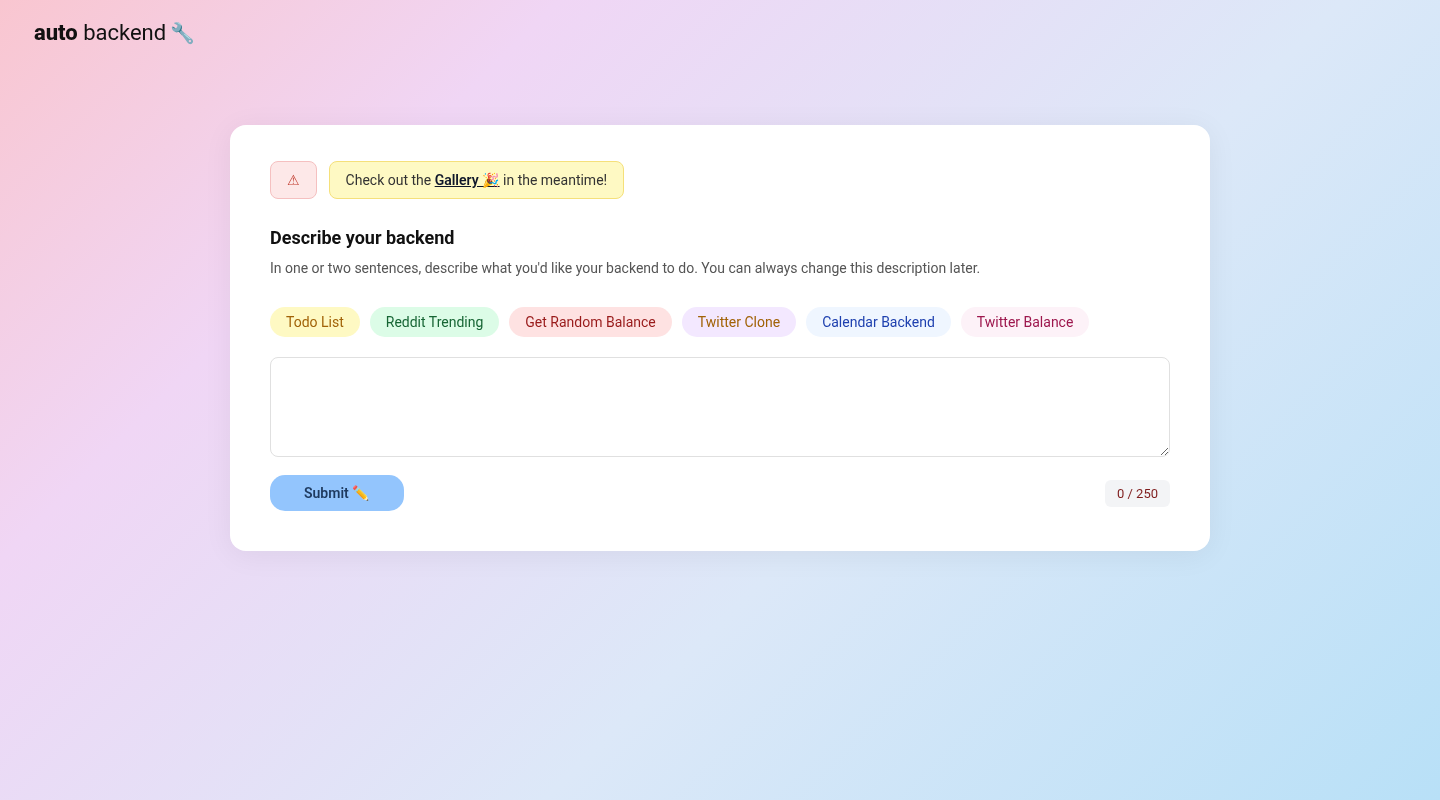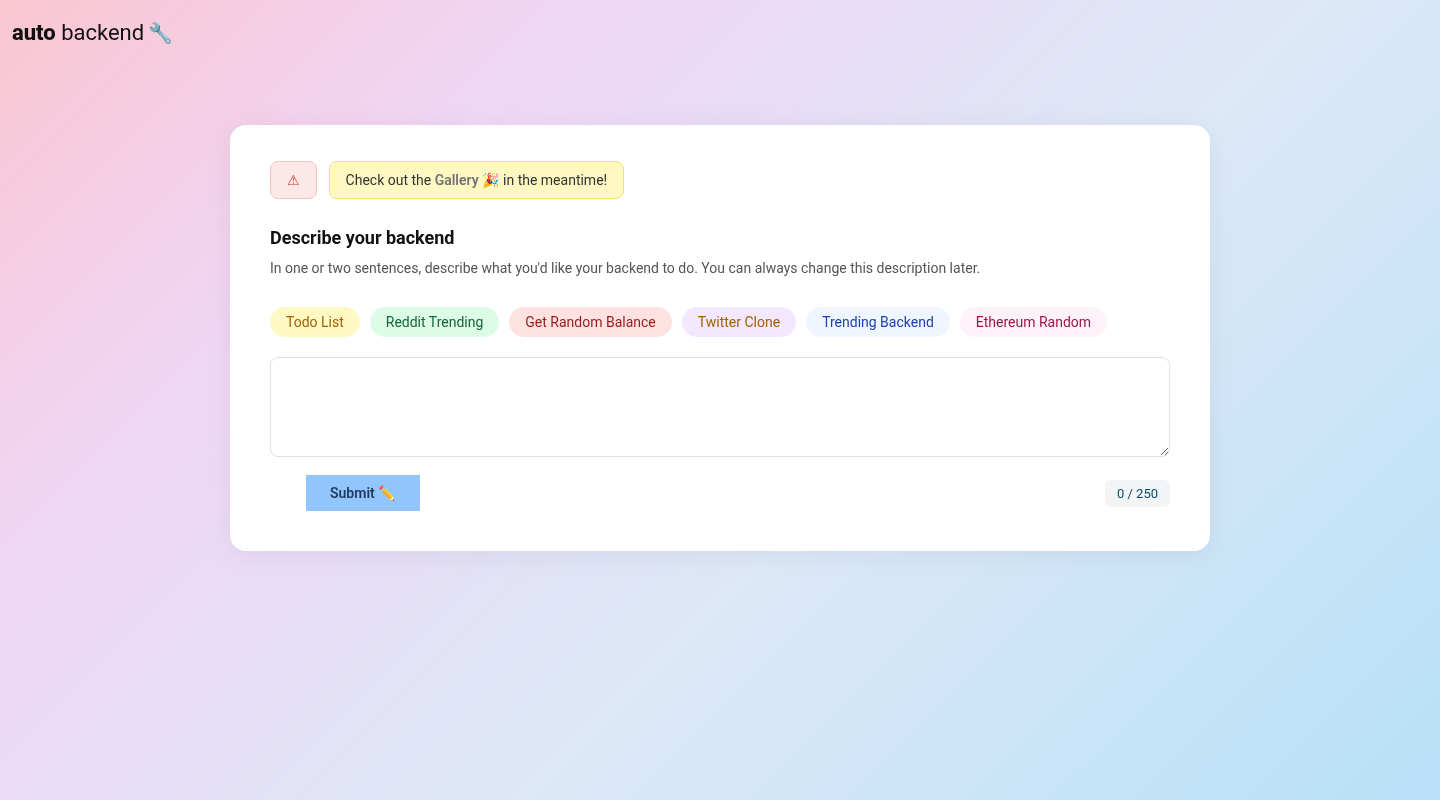--- a/index.html
+++ b/index.html
@@ -10,21 +10,21 @@
 
     body {
       width: 1440px;
       height: 800px;
       font-family: -apple-system, BlinkMacSystemFont, 'Segoe UI', Roboto, sans-serif;
       background: linear-gradient(135deg, #f9c6d0 0%, #f0d6f5 25%, #dce8f8 60%, #b8e0f7 100%);
       overflow: hidden;
     }
 
     .header {
-      padding: 20px 12px;
+      padding: 20px 34px;
     }
 
     .logo {
       font-size: 22px;
       font-weight: 400;
       color: #111;
     }
 
     .logo strong {
       font-weight: 800;
@@ -72,22 +72,23 @@
     .gallery-banner {
       background: #fef9c3;
       border: 1px solid #f5e07a;
       border-radius: 8px;
       padding: 10px 16px;
       color: #333;
       font-size: 14px;
     }
 
     .gallery-banner a {
+      text-decoration: underline;
       font-weight: 600;
-      color: #737373;
+      color: #0f172a;
       cursor: pointer;
     }
 
     .section-title {
       font-size: 18px;
       font-weight: 700;
       color: #111;
       margin-bottom: 10px;
     }
 
@@ -161,38 +162,37 @@
       display: flex;
       justify-content: space-between;
       align-items: center;
       margin-top: 14px;
     }
 
     .submit-btn {
       background: #93c5fd;
       color: #1e3a5f;
       border: none;
-      border-radius: 0;
-      padding: 10px 24px;
+      border-radius: 15px;
+      padding: 10px 34px;
       font-size: 14px;
       font-weight: 600;
       cursor: pointer;
       font-family: inherit;
       display: flex;
       align-items: center;
       gap: 6px;
-      margin-left: 36px;
     }
 
     .char-counter {
       background: #f3f4f6;
       border-radius: 6px;
       padding: 6px 12px;
       font-size: 13px;
-      color: #0c4a6e;
+      color: #7f1d1d;
     }
   </style>
 </head>
 <body>
 
 <div class="header">
   <div class="logo">
     <strong>auto</strong><span> backend</span><span class="wrench">🔧</span>
   </div>
 </div>
@@ -210,22 +210,22 @@
     </div>
 
     <h1 class="section-title">Describe your backend</h1>
     <p class="section-subtitle">In one or two sentences, describe what you'd like your backend to do. You can always change this description later.</p>
 
     <div class="chips-row">
       <button class="chip chip-yellow">Todo List</button>
       <button class="chip chip-green">Reddit Trending</button>
       <button class="chip chip-red">Get Random Balance</button>
       <button class="chip chip-purple">Twitter Clone</button>
-      <button class="chip chip-blue">Trending Backend</button>
-      <button class="chip chip-pink">Ethereum Random</button>
+      <button class="chip chip-blue">Calendar Backend</button>
+      <button class="chip chip-pink">Twitter Balance</button>
     </div>
 
     <textarea class="description-textarea" placeholder="" style=""></textarea>
 
     <div class="form-footer">
       <button class="submit-btn">
         <span>Submit ✏️</span>
       </button>
       <div class="char-counter">0 / 250</div>
     </div>

